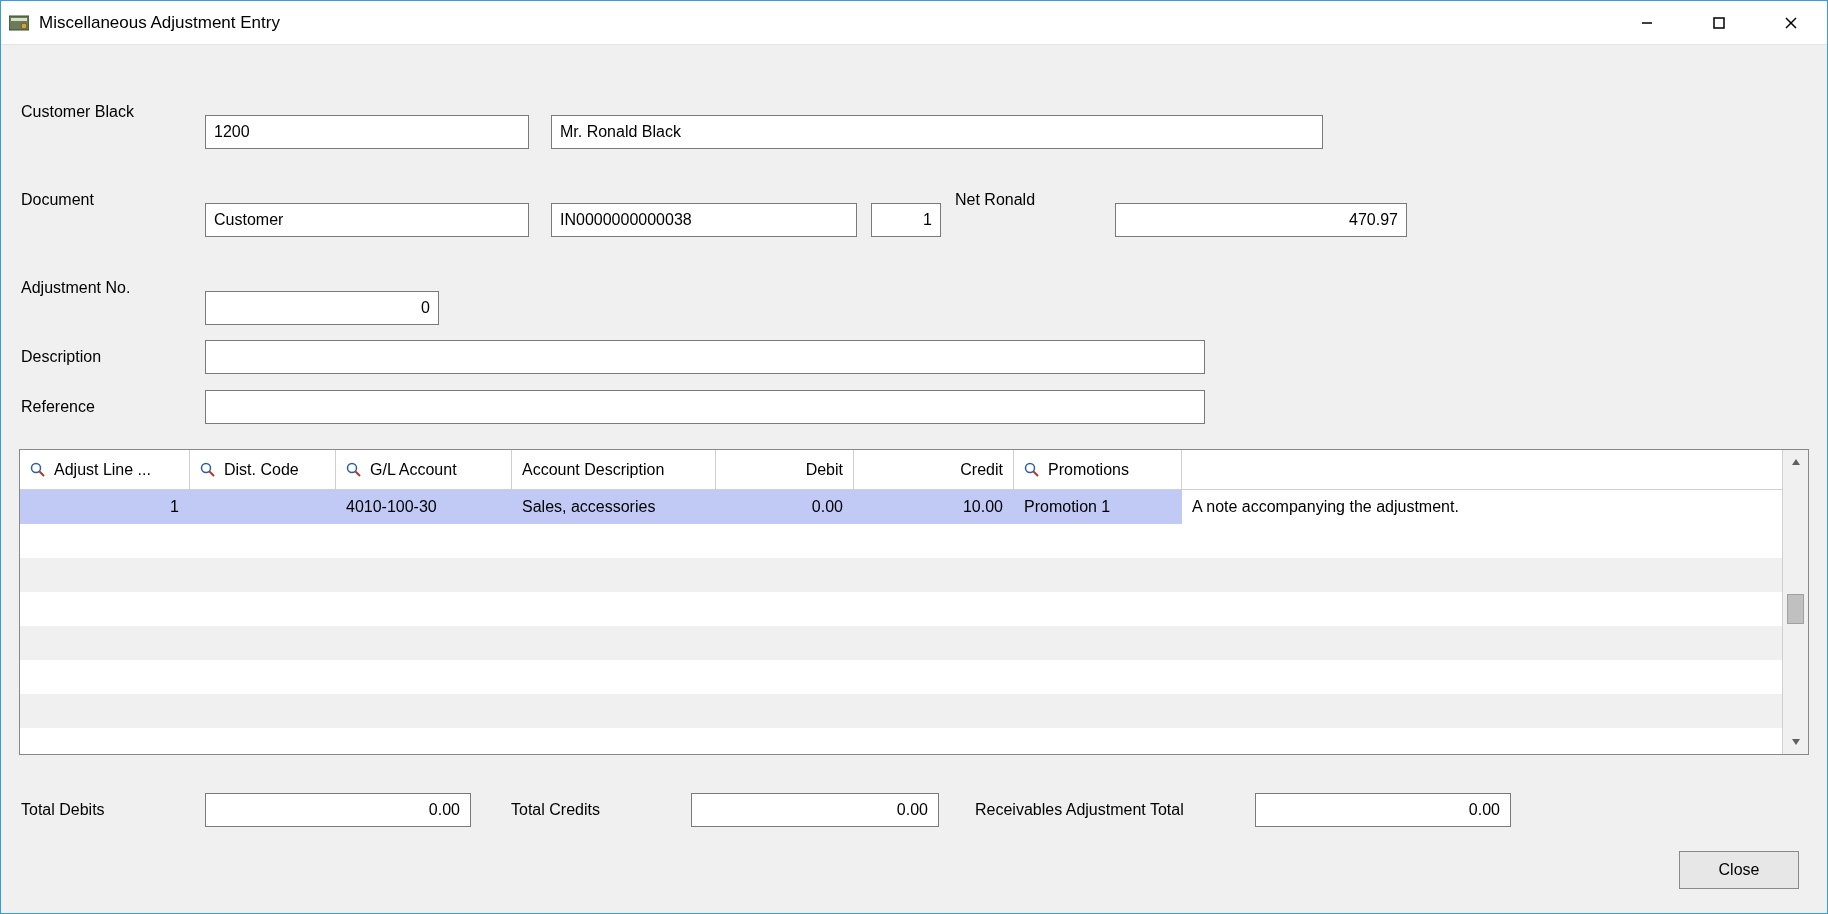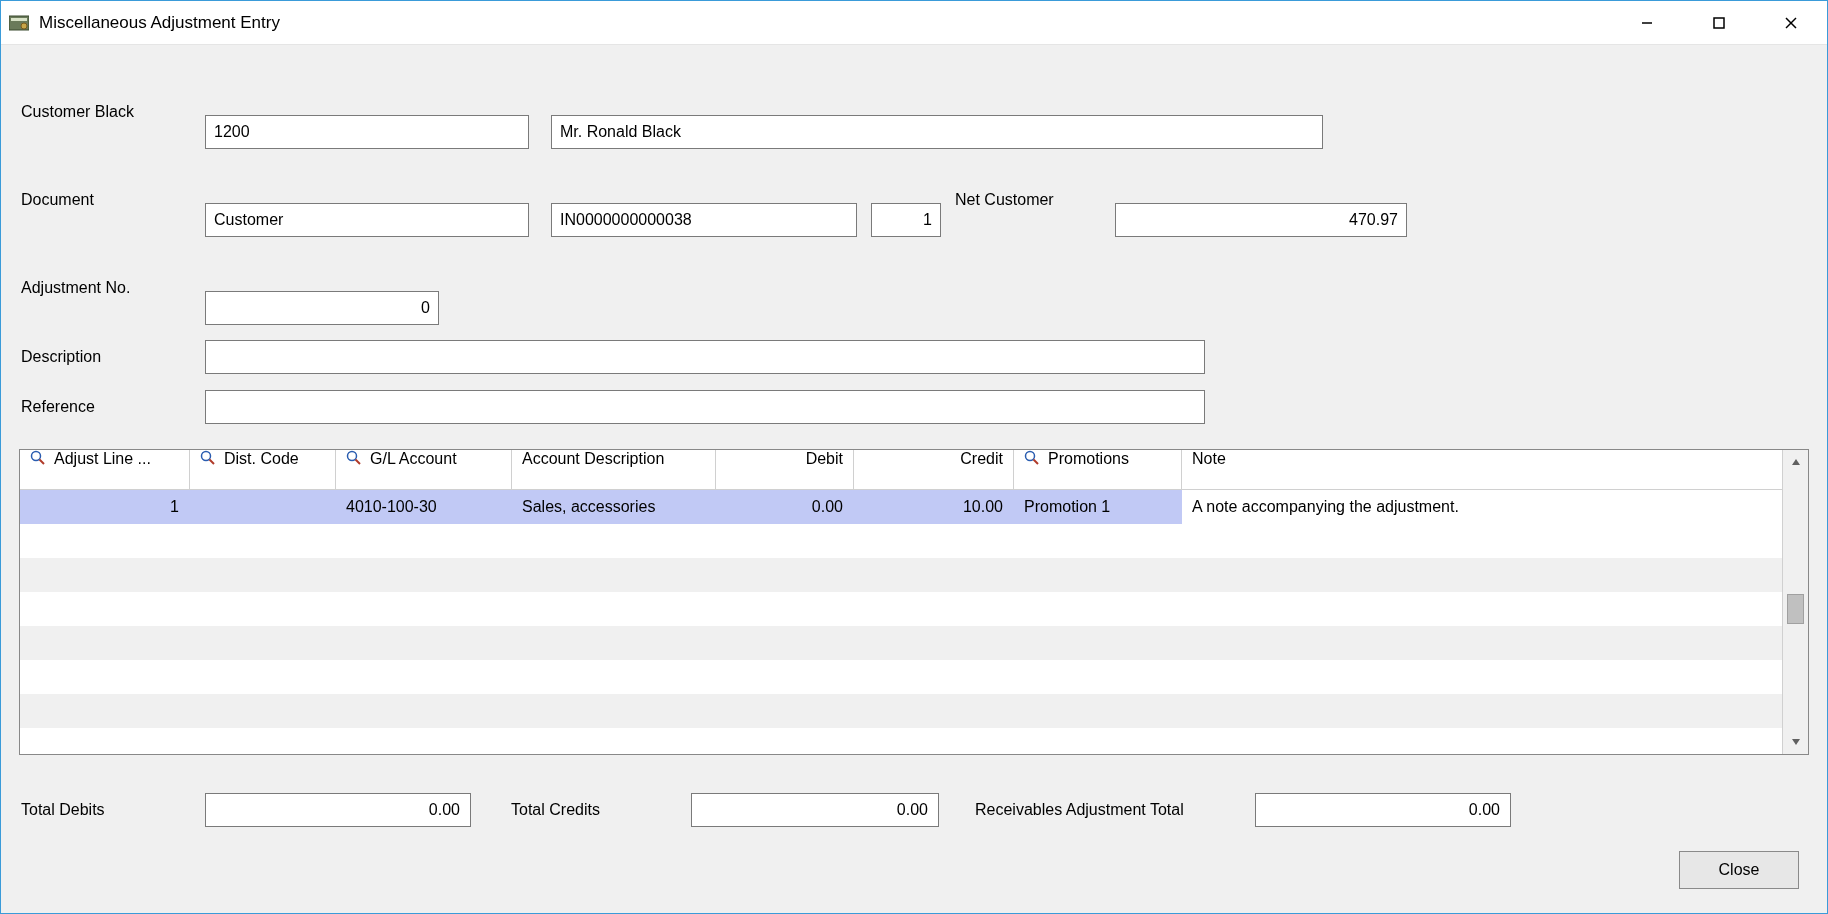--- a/index.html
+++ b/index.html
@@ -110,20 +110,21 @@
   }
   .grid-header {
     display: flex;
     height: 40px;
     background: #fff;
     border-bottom: 1px solid #d0d0d0;
   }
   .grid-header .hcell {
     border-right: 1px solid #d0d0d0;
     display: flex;
+    align-items: center;
     padding: 0 10px;
     font-size: 16px;
     white-space: nowrap;
     overflow: hidden;
   }
   .hcell .mag {
     margin-right: 8px;
     display: inline-flex;
   }
   .grid-body {
@@ -280,21 +281,21 @@
     </div>
 
     <div class="form-row">
       <div class="form-label">Document</div>
       <div class="field" style="width:324px;">Customer</div>
       <div style="width:22px;"></div>
       <div class="field" style="width:306px;">IN0000000000038</div>
       <div style="width:14px;"></div>
       <div class="field num" style="width:70px;">1</div>
       <div style="width:14px;"></div>
-      <div style="width:150px; font-size:16px;">Net Customer</div>
+      <div style="width:150px; font-size:16px;">Net Ronald</div>
       <div style="width:10px;"></div>
       <div class="field num" style="width:292px;">470.97</div>
     </div>
 
     <div class="form-row">
       <div class="form-label">Adjustment No.</div>
       <div class="field num" style="width:234px;">0</div>
     </div>
 
     <div class="form-row">
@@ -347,23 +348,20 @@
             <span class="htxt">Credit</span>
           </div>
           <div class="hcell col-promo">
             <span class="mag">
               <svg width="16" height="16" viewBox="0 0 16 16">
                   <circle cx="6" cy="6" r="4.5" fill="none" stroke="#2a5db0" stroke-width="1.5"></circle>
                   <line x1="9.5" y1="9.5" x2="14" y2="14" stroke="#b03a2a" stroke-width="2"></line>
                 </svg>
             </span>
             <span class="htxt">Promotions</span>
-          </div>
-          <div class="hcell col-note" style="border-right:none;">
-            <span class="htxt">Note</span>
           </div>
         </div>
 
         <div class="grid-body">
 
           <div class="grid-row sel">
             <div class="gcell col-adj">1</div>
             <div class="gcell col-dist"></div>
             <div class="gcell col-gl">4010-100-30</div>
             <div class="gcell col-desc">Sales, accessories</div>

